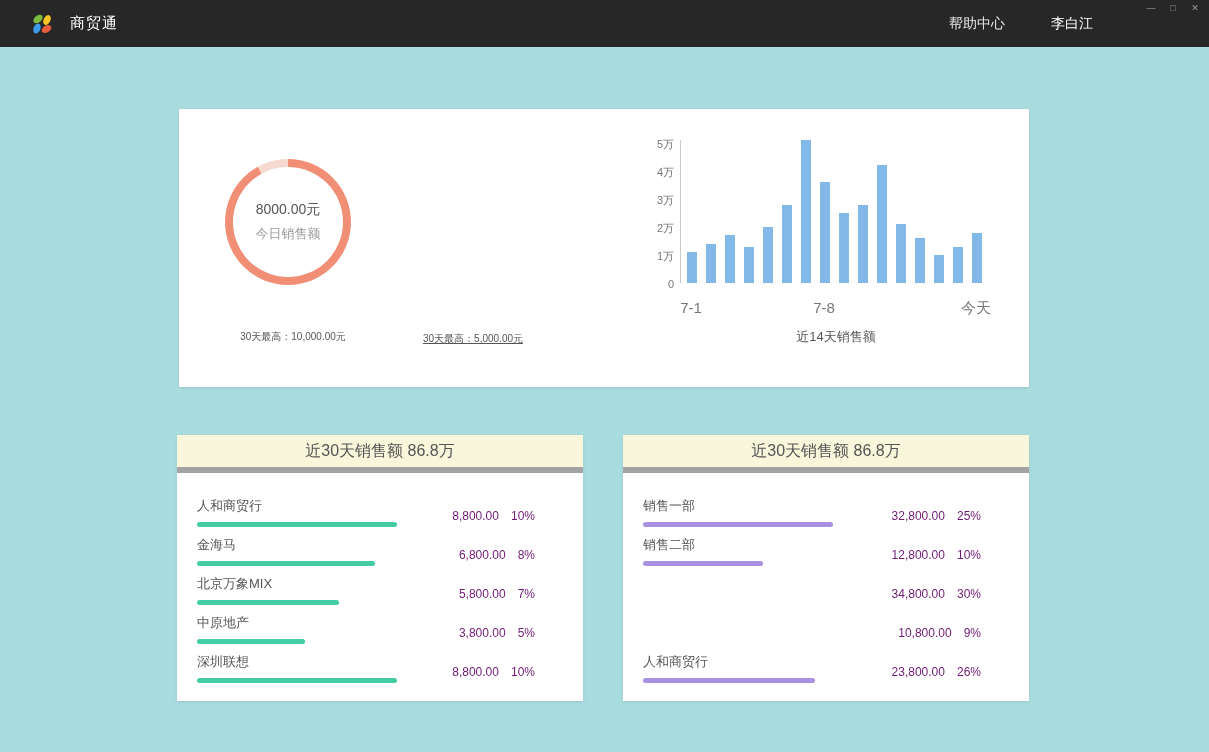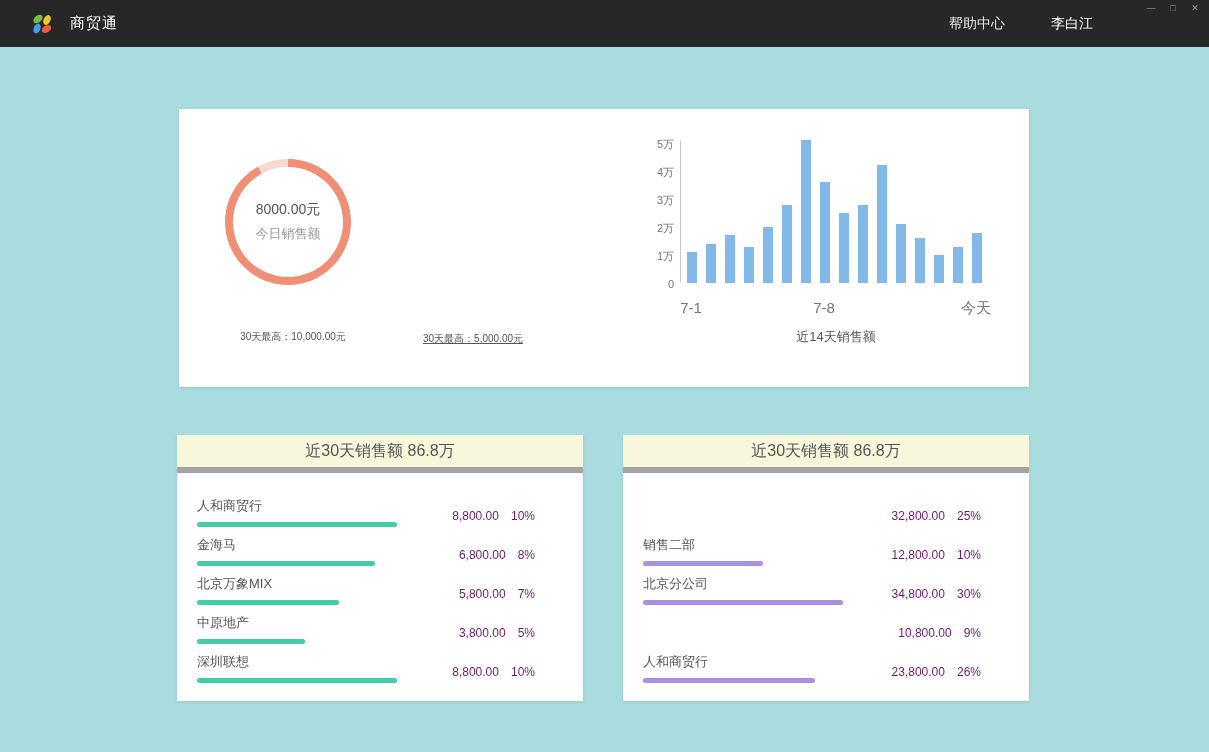--- a/index.html
+++ b/index.html
@@ -212,40 +212,40 @@
           <span>10%</span>
         </div>
       </div>
     </div>
   </div>
 
   <div class="card card-rank right">
     <div class="rank-header">近30天销售额 86.8万</div>
     <div class="rank-body">
       <div class="rank-row">
+        <div class="rank-left">
+          <div class="rank-name">销售一部</div>
+          <div class="rank-bar purple" style="width: 95%;"></div>
+        </div>
         <div class="rank-right">
           <span>32,800.00</span>
           <span>25%</span>
         </div>
       </div>
       <div class="rank-row">
         <div class="rank-left">
           <div class="rank-name">销售二部</div>
           <div class="rank-bar purple" style="width: 60%;"></div>
         </div>
         <div class="rank-right">
           <span>12,800.00</span>
           <span>10%</span>
         </div>
       </div>
       <div class="rank-row">
-        <div class="rank-left">
-          <div class="rank-name">北京分公司</div>
-          <div class="rank-bar purple" style="width: 100%;"></div>
-        </div>
         <div class="rank-right">
           <span>34,800.00</span>
           <span>30%</span>
         </div>
       </div>
       <div class="rank-row">
         <div class="rank-right">
           <span>10,800.00</span>
           <span>9%</span>
         </div>

